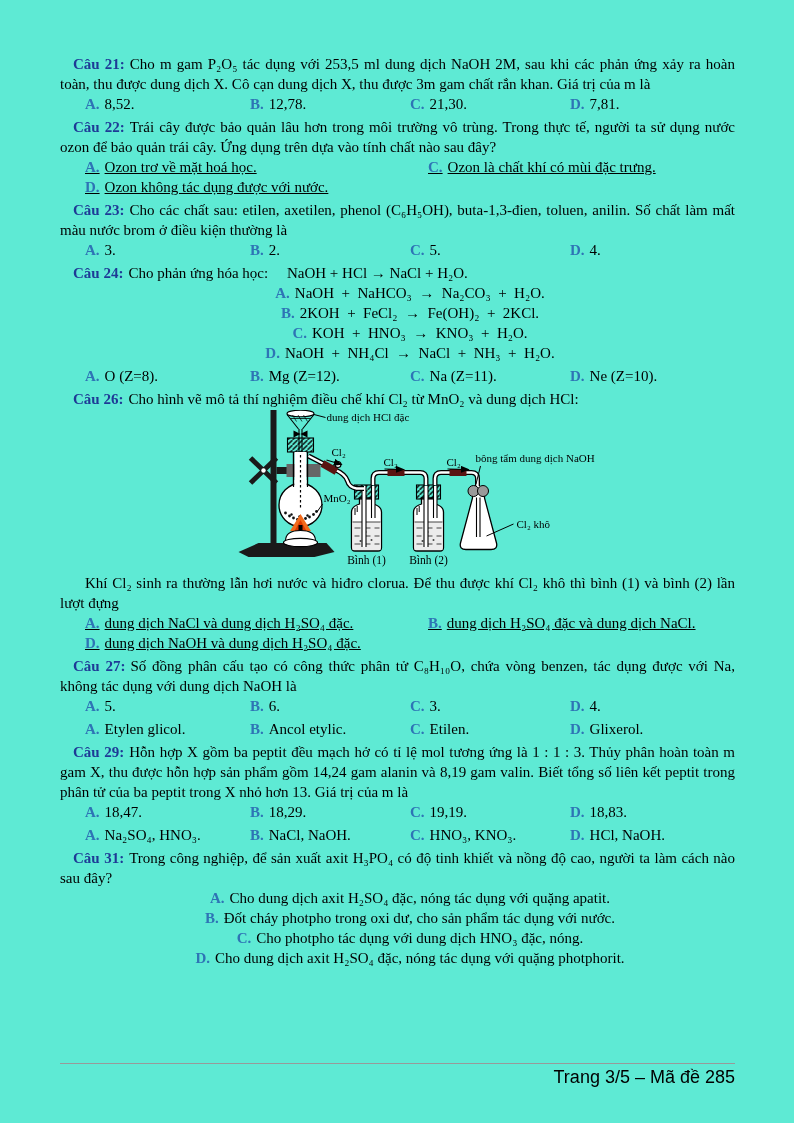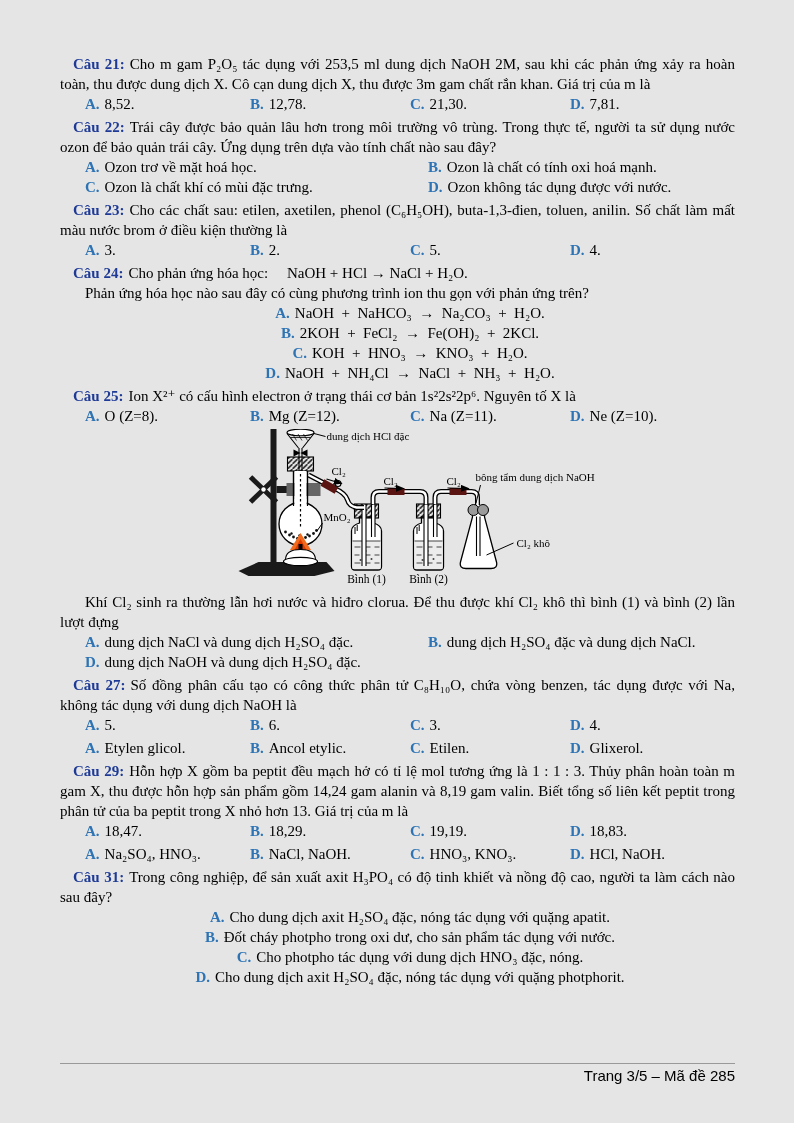--- a/index.html
+++ b/index.html
@@ -1,35 +1,35 @@
 <!DOCTYPE html>
 <html><head>
 <meta charset="utf-8">
 <style>
   html,body{margin:0;padding:0;background:#fff;}
-  .page{position:relative;width:794px;height:1123px;background:#e5e5e5;overflow:hidden;
+  .page{position:relative;width:794px;height:1123px;background:#5eead4;overflow:hidden;
         font-family:"Liberation Serif","DejaVu Serif",serif;font-size:15px;color:#000;}
   .content{position:absolute;left:60px;top:54px;width:675px;}
   .question{margin:0 0 3px 0;}
   p.q{margin:0;text-align:justify;line-height:20px;text-indent:13px;}
   p.cont{margin:0;text-align:justify;line-height:20px;text-indent:25px;}
   .q-label{font-weight:bold;color:#1e3a96;margin-right:5px;}
   .opts{line-height:20px;}
   .opts.cols4{display:grid;grid-template-columns:165px 160px 160px 1fr;padding-left:25px;}
-  .opts.cols2{display:grid;grid-template-columns:343px 1fr;padding-left:25px;}
+  .opts.cols2{display:grid;grid-template-columns:343px 1fr;padding-left:25px;text-decoration:underline;}
   .opts.cols1{padding-left:25px;}
   .opts.cols1 .opt{display:block;text-align:center;}
   .ol{font-weight:bold;color:#2e74b5;margin-right:5px;}
   .pre{white-space:pre-wrap;}
   .diagram{margin:1px 0 1px 170px;width:400px;text-align:center;}
   svg text{font-family:"Liberation Serif","DejaVu Serif",serif;font-size:11px;fill:#000;}
   svg text.binh{font-size:11.5px;}
   .footer-line{position:absolute;left:60px;top:1063px;width:675px;border-top:1px solid #999;}
   .footer-text{position:absolute;top:1067px;right:59px;
-               font-family:"Liberation Sans","DejaVu Sans",sans-serif;font-size:15px;color:#000;}
+               font-family:"Liberation Sans","DejaVu Sans",sans-serif;font-size:18px;color:#000;}
 </style>
 </head>
 <body>
 
 <div class="page">
   <div class="content">
 
     <div class="question">
       <p class="q"><span class="q-label">Câu 21:</span><span>Cho m gam P₂O₅ tác dụng với 253,5 ml dung dịch NaOH 2M, sau khi các phản ứng xảy ra hoàn toàn, thu được dung dịch X. Cô cạn dung dịch X, thu được 3m gam chất rắn khan. Giá trị của m là</span></p>
       <div class="opts cols4">
@@ -37,58 +37,56 @@
         <span class="opt"><span class="ol">B.</span><span class="ot">12,78.</span></span>
         <span class="opt"><span class="ol">C.</span><span class="ot">21,30.</span></span>
         <span class="opt"><span class="ol">D.</span><span class="ot">7,81.</span></span>
       </div>
     </div>
 
     <div class="question">
       <p class="q"><span class="q-label">Câu 22:</span><span>Trái cây được bảo quản lâu hơn trong môi trường vô trùng. Trong thực tế, người ta sử dụng nước ozon để bảo quản trái cây. Ứng dụng trên dựa vào tính chất nào sau đây?</span></p>
       <div class="opts cols2">
         <span class="opt"><span class="ol">A.</span><span class="ot">Ozon trơ về mặt hoá học.</span></span>
-        <span class="opt"><span class="ol">B.</span><span class="ot">Ozon là chất có tính oxi hoá mạnh.</span></span>
         <span class="opt"><span class="ol">C.</span><span class="ot">Ozon là chất khí có mùi đặc trưng.</span></span>
         <span class="opt"><span class="ol">D.</span><span class="ot">Ozon không tác dụng được với nước.</span></span>
       </div>
     </div>
 
     <div class="question">
       <p class="q"><span class="q-label">Câu 23:</span><span>Cho các chất sau: etilen, axetilen, phenol (C₆H₅OH), buta-1,3-đien, toluen, anilin. Số chất làm mất màu nước brom ở điều kiện thường là</span></p>
       <div class="opts cols4">
         <span class="opt"><span class="ol">A.</span><span class="ot">3.</span></span>
         <span class="opt"><span class="ol">B.</span><span class="ot">2.</span></span>
         <span class="opt"><span class="ol">C.</span><span class="ot">5.</span></span>
         <span class="opt"><span class="ol">D.</span><span class="ot">4.</span></span>
       </div>
     </div>
 
     <div class="question">
       <p class="q"><span class="q-label">Câu 24:</span><span class="pre">Cho phản ứng hóa học:     NaOH + HCl → NaCl + H₂O.</span></p>
-      <p class="cont">Phản ứng hóa học nào sau đây có cùng phương trình ion thu gọn với phản ứng trên?</p>
       <div class="opts cols1">
         <span class="opt"><span class="ol">A.</span><span class="ot pre">NaOH  +  NaHCO₃  →  Na₂CO₃  +  H₂O.</span></span>
         <span class="opt"><span class="ol">B.</span><span class="ot pre">2KOH  +  FeCl₂  →  Fe(OH)₂  +  2KCl.</span></span>
         <span class="opt"><span class="ol">C.</span><span class="ot pre">KOH  +  HNO₃  →  KNO₃  +  H₂O.</span></span>
         <span class="opt"><span class="ol">D.</span><span class="ot pre">NaOH  +  NH₄Cl  →  NaCl  +  NH₃  +  H₂O.</span></span>
       </div>
     </div>
 
     <div class="question">
-      <p class="q"><span class="q-label">Câu 25:</span><span>Ion X²⁺ có cấu hình electron ở trạng thái cơ bản 1s²2s²2p⁶. Nguyên tố X là</span></p>
       <div class="opts cols4">
         <span class="opt"><span class="ol">A.</span><span class="ot">O (Z=8).</span></span>
         <span class="opt"><span class="ol">B.</span><span class="ot">Mg (Z=12).</span></span>
         <span class="opt"><span class="ol">C.</span><span class="ot">Na (Z=11).</span></span>
         <span class="opt"><span class="ol">D.</span><span class="ot">Ne (Z=10).</span></span>
       </div>
     </div>
 
     <div class="question">
+      <p class="q"><span class="q-label">Câu 26:</span><span>Cho hình vẽ mô tả thí nghiệm điều chế khí Cl₂ từ MnO₂ và dung dịch HCl:</span></p>
 
       <div class="diagram">
         <svg width="400" height="158" viewBox="0 0 395 158">
           <defs>
             <pattern id="hatch" patternUnits="userSpaceOnUse" width="5" height="5">
               <path d="M0,5 L5,0" stroke="#000" stroke-width="1.3"></path>
             </pattern>
             <marker id="ah" markerWidth="9" markerHeight="8" refX="6.5" refY="3" orient="auto">
               <path d="M0,0 L7.5,3 L0,6 Z" fill="#000"></path>
             </marker>

